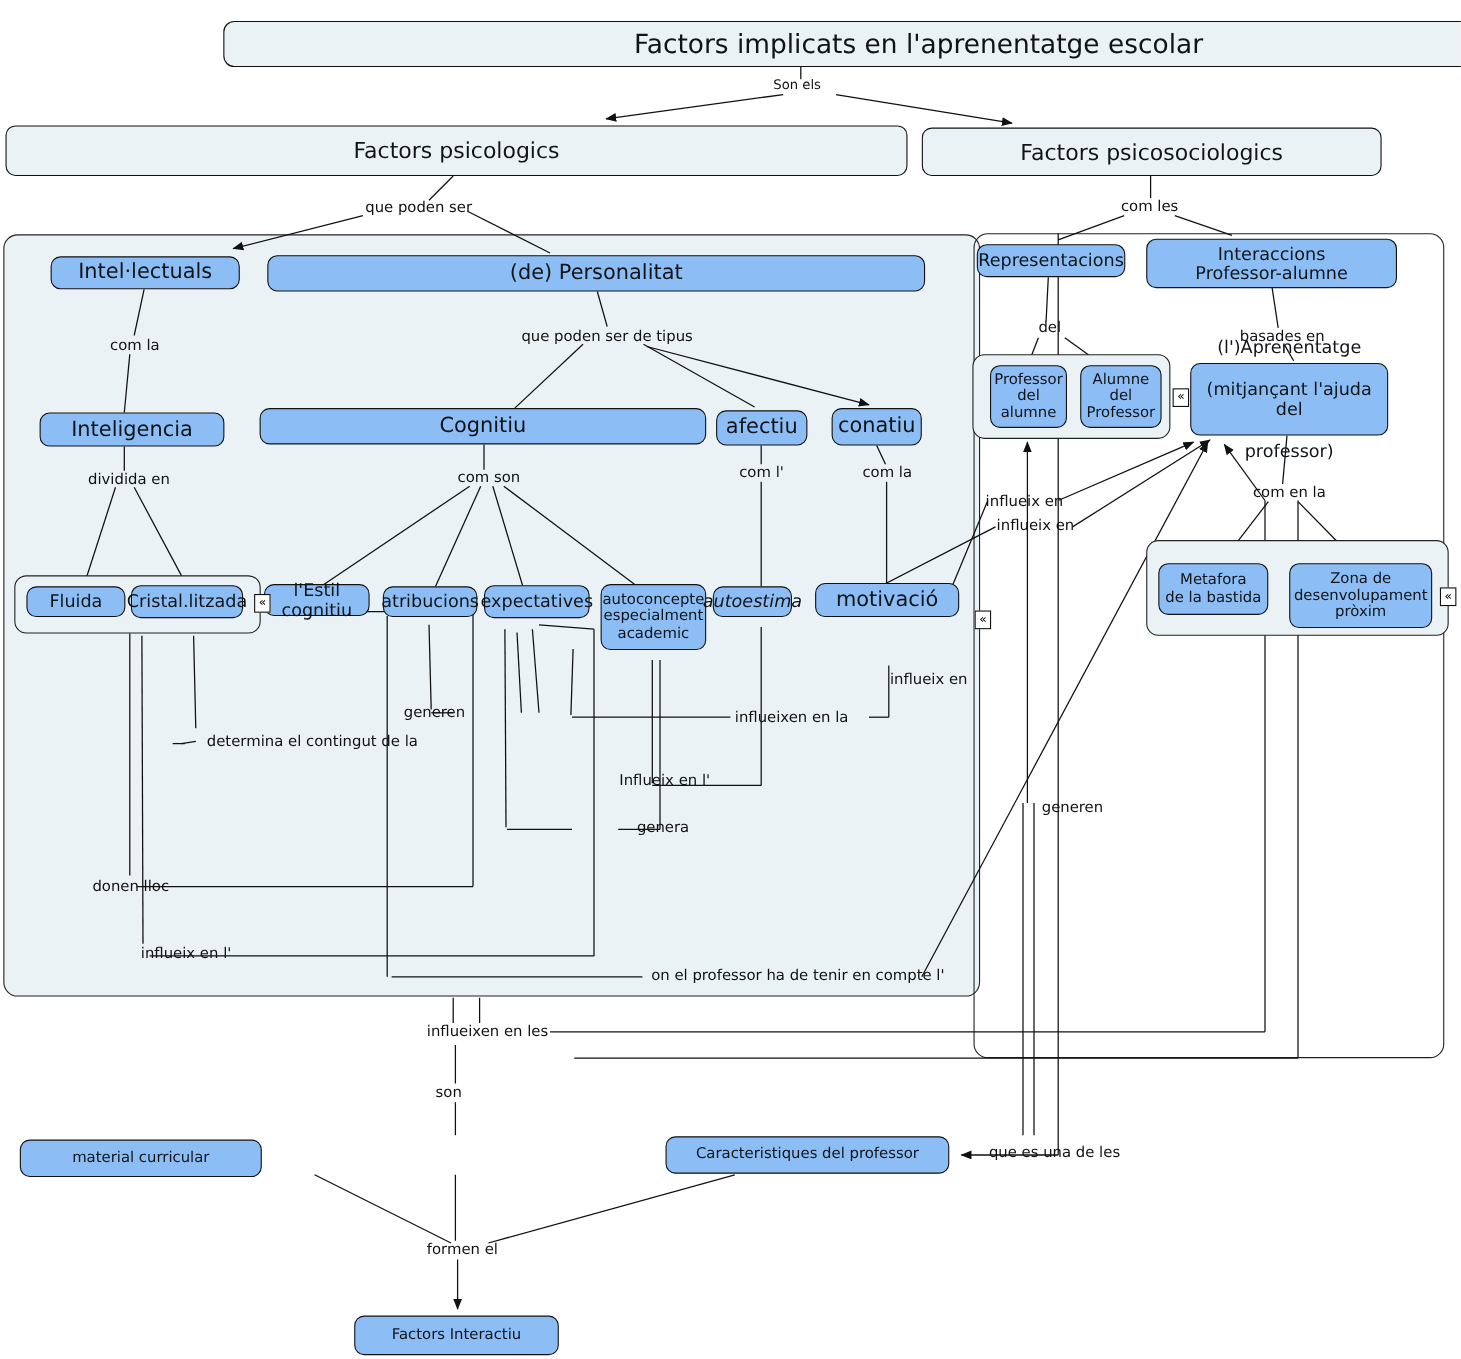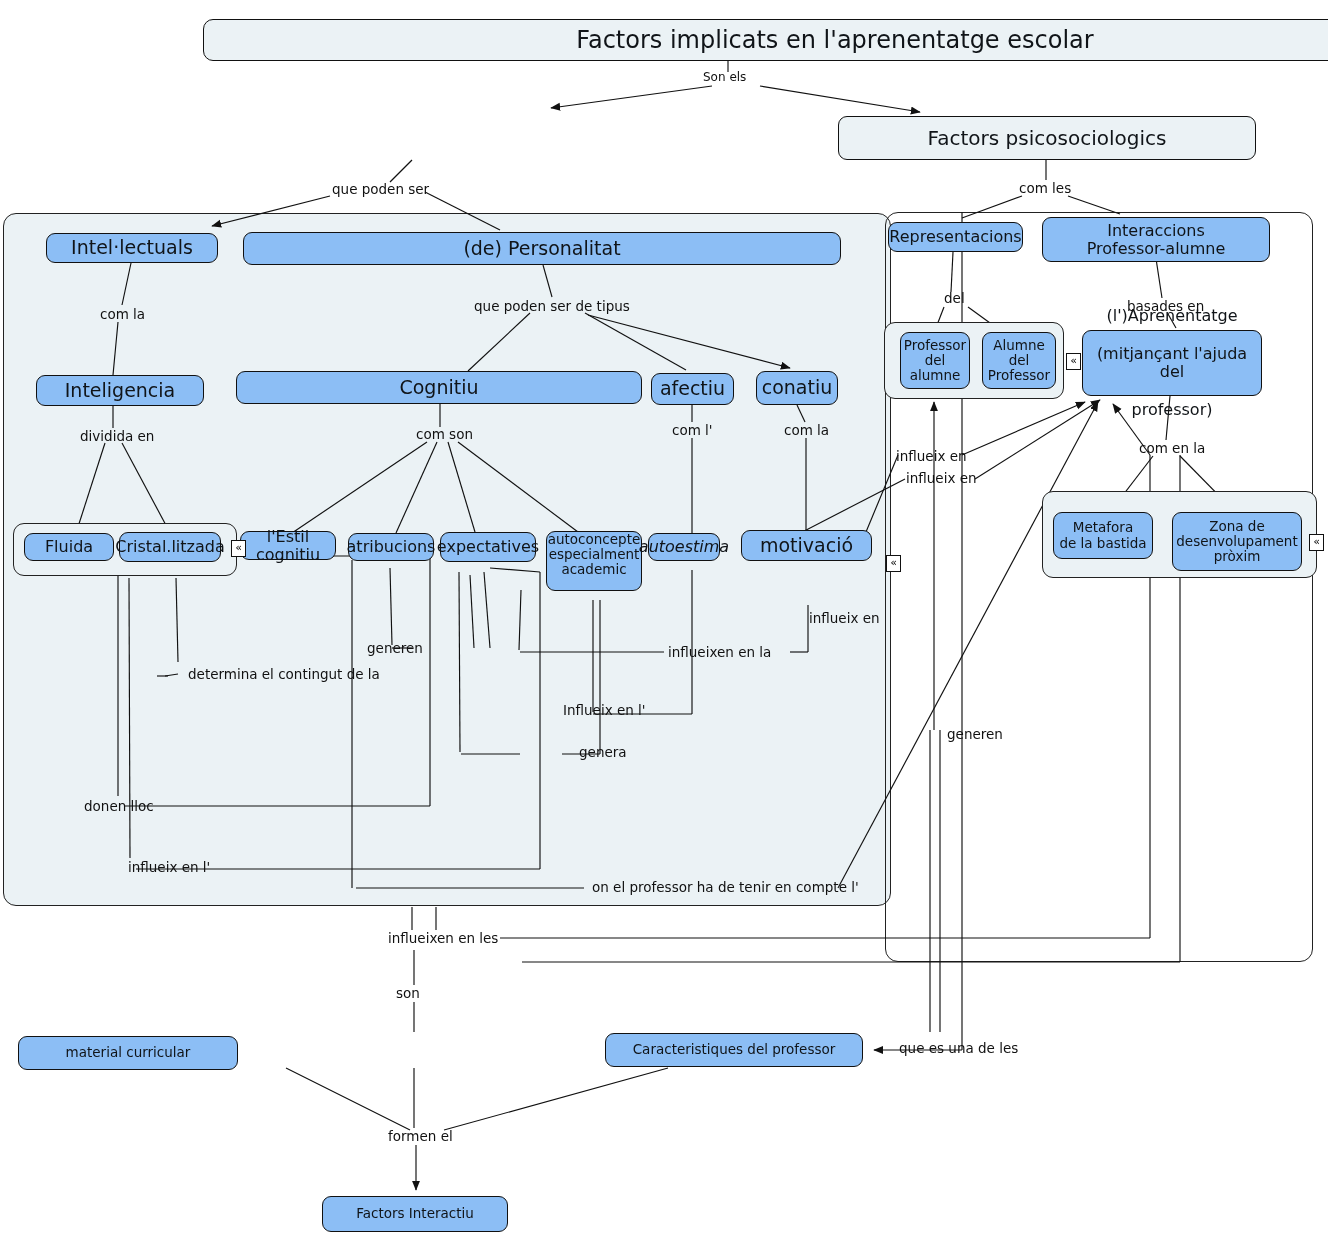--- a/index.html
+++ b/index.html
@@ -160,20 +160,23 @@
 
       <path d="M962,1050 L874,1050" marker-end="url(#ah)"></path>
       <path d="M962,1050 L962,212"></path>
     </g>
   </svg>
 
   <div class="node pale t-title" style="left:203px;top:19px;width:1264px;height:42px;border-radius:10px;">
     <span>Factors implicats en l'aprenentatge escolar</span>
   </div>
 
+  <div class="node pale t-l1" style="left:5px;top:114px;width:820px;height:46px;">
+    <span>Factors psicologics</span>
+  </div>
 
   <div class="node pale t-l1" style="left:838px;top:116px;width:418px;height:44px;">
     <span>Factors psicosociologics</span>
   </div>
 
   <div class="node blue t-big" style="left:46px;top:233px;width:172px;height:30px;">
     <span>Intel·lectuals</span>
   </div>
 
   <div class="node blue t-big" style="left:243px;top:232px;width:598px;height:33px;">
@@ -209,21 +212,21 @@
   </div>
 
   <div class="node blue t-med" style="left:348px;top:533px;width:86px;height:28px;">
     <span>atribucions</span>
   </div>
 
   <div class="node blue t-med" style="left:440px;top:532px;width:96px;height:30px;">
     <span>expectatives</span>
   </div>
 
-  <div class="node blue t-sm" style="left:546px;top:531px;width:96px;height:60px;flex-direction:column;justify-content:flex-start;">
+  <div class="node blue t-sm" style="left:546px;top:531px;width:96px;height:60px;flex-direction:column;justify-content:center;">
     <span>autoconcepte</span>
     <span>especialment</span>
     <span>academic</span>
   </div>
 
   <div class="node blue t-med" style="left:648px;top:533px;width:72px;height:28px;font-style:italic;">
     <span>autoestima</span>
   </div>
 
   <div class="node blue t-big" style="left:741px;top:530px;width:131px;height:31px;">

